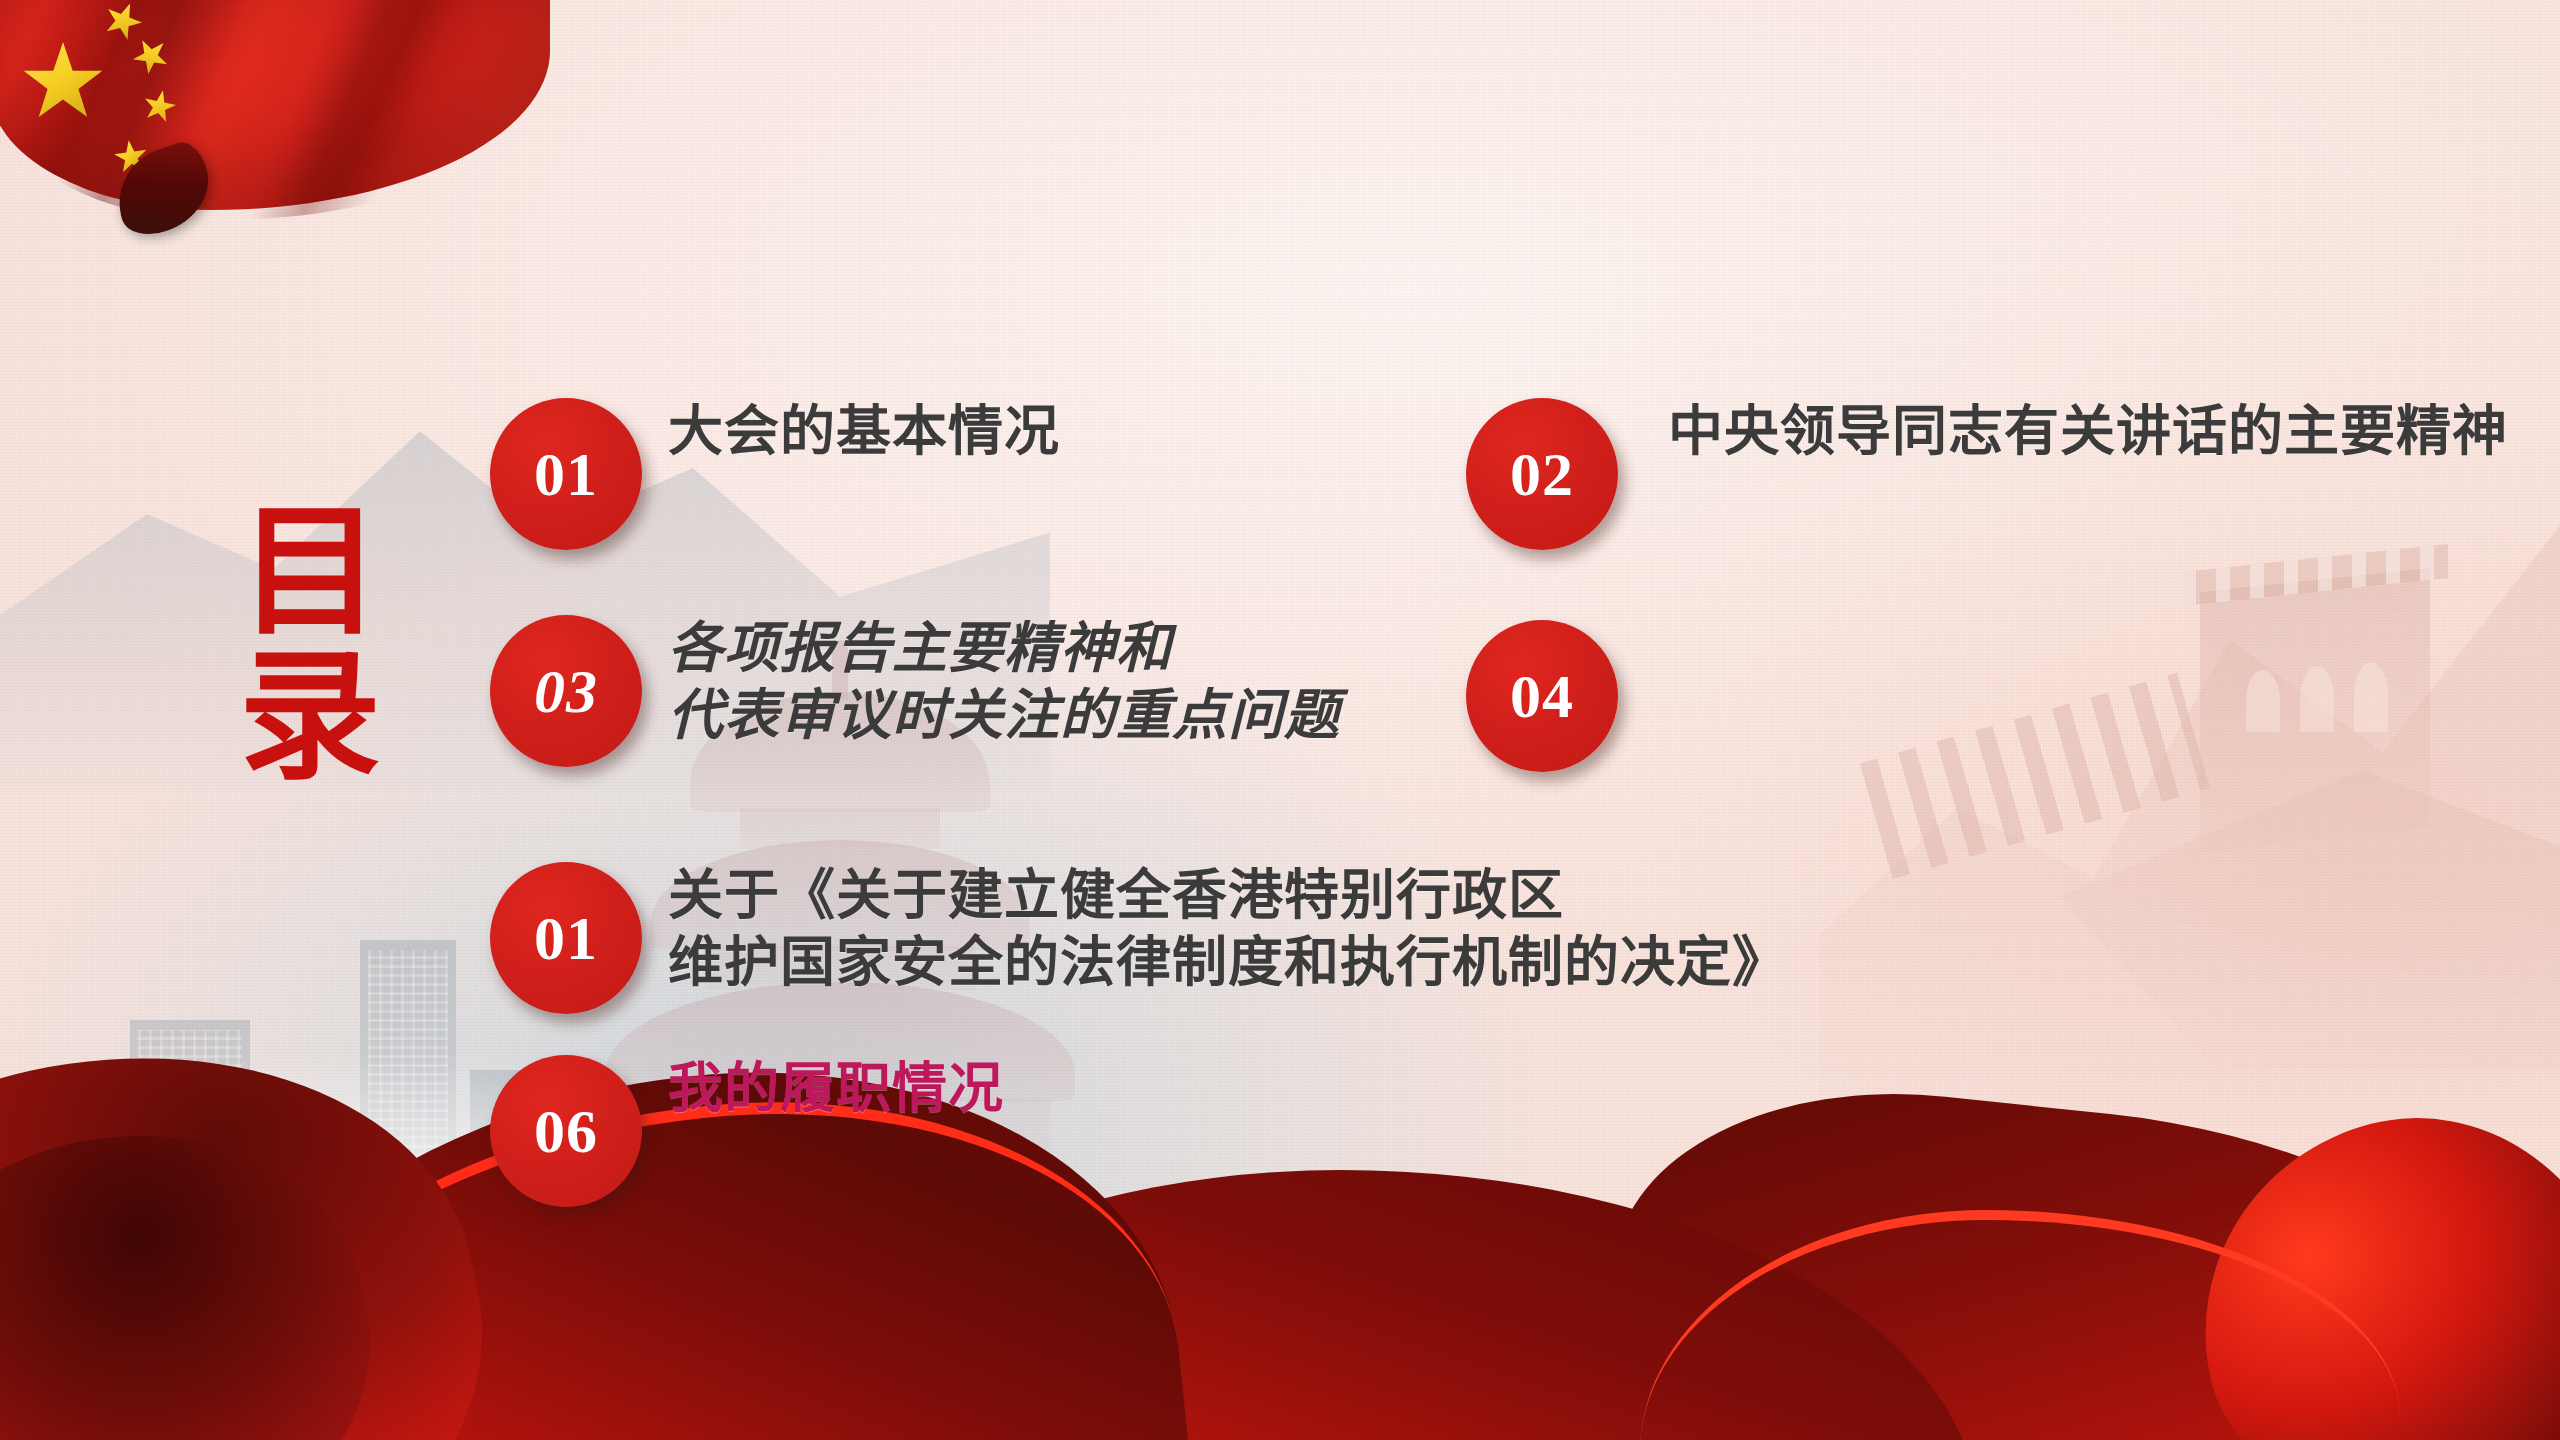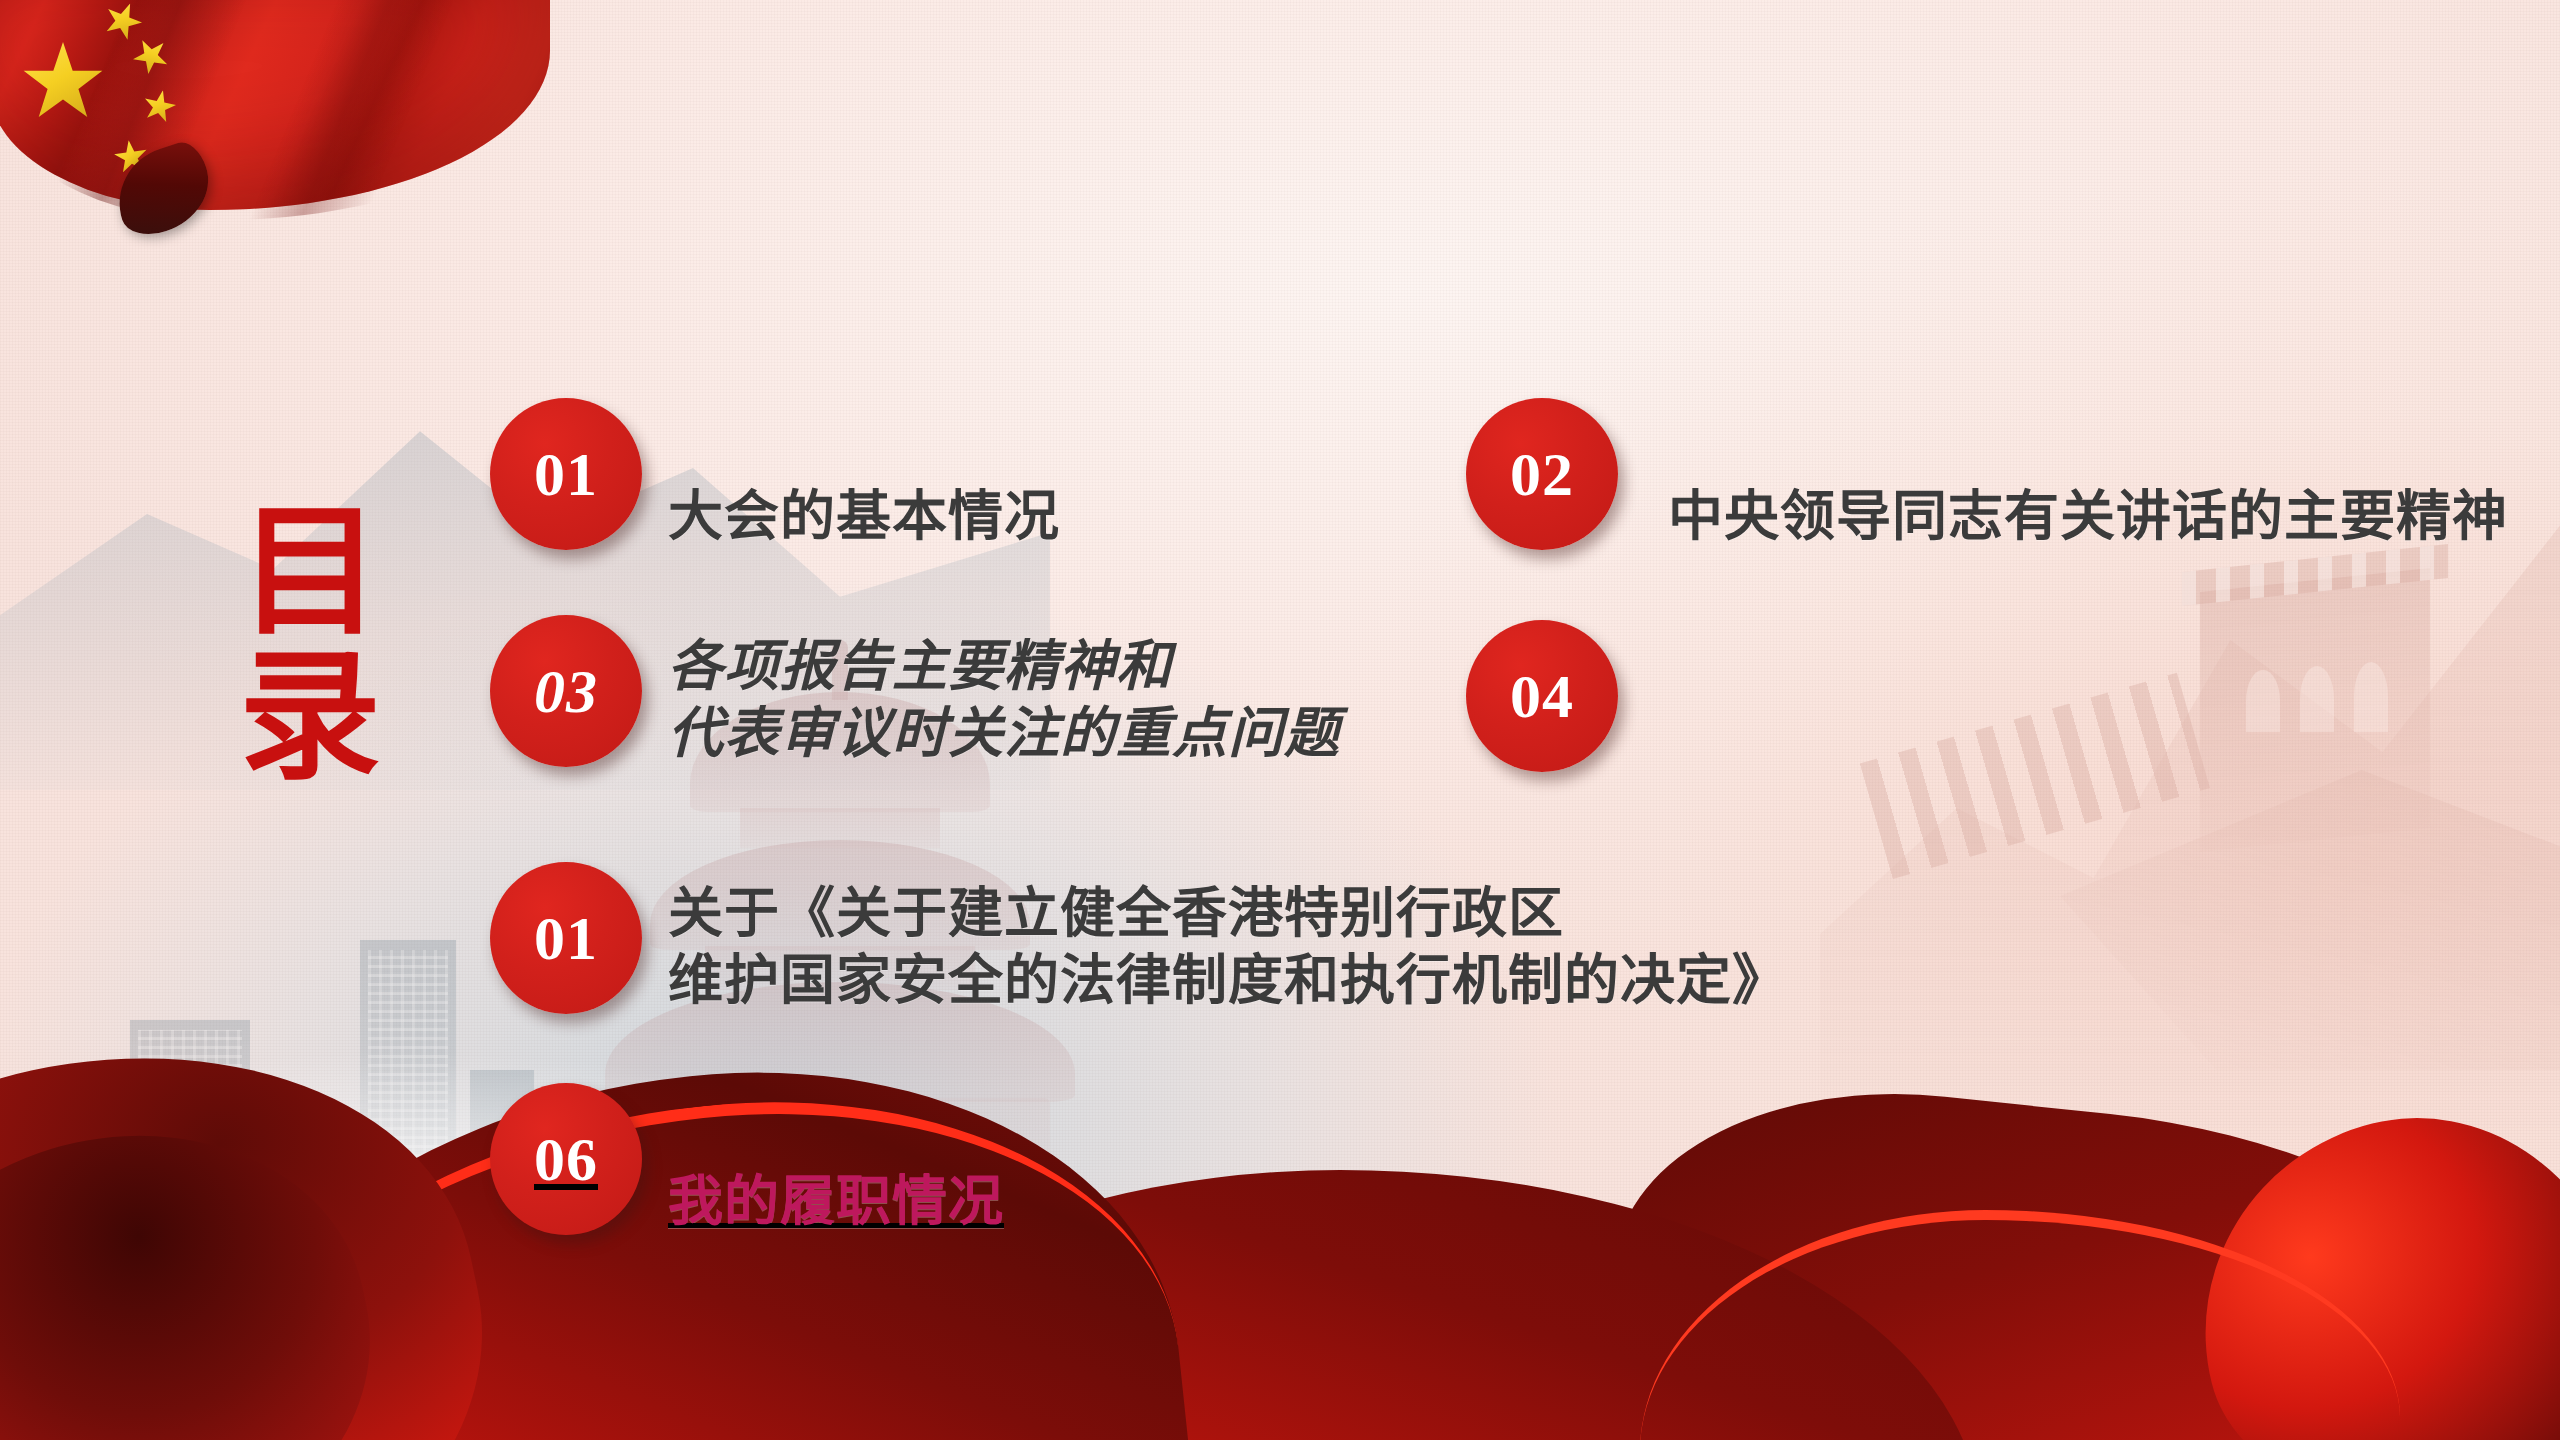--- a/index.html
+++ b/index.html
@@ -227,21 +227,21 @@
     font-size:142px;
     font-weight:700;
     line-height:1.02;
     letter-spacing:0;
     text-align:center;
     font-family:"DejaVu Sans","Liberation Sans",sans-serif;
   }
   .toc-title span{ display:block; }
 
   
-  .item{ position:absolute; display:flex; align-items:flex-end; }
+  .item{ position:absolute; display:flex; align-items:flex-start; }
   .num-badge{
     flex:0 0 auto;
     width:152px; height:152px;
     border-radius:50%;
     background:radial-gradient(circle at 36% 30%, #e0261f 0%, #d1201b 45%, #c21a16 100%);
     box-shadow:6px 9px 14px rgba(60,20,18,.38);
     color:#ffffff;
     font-size:62px;
     font-weight:700;
     display:flex; align-items:center; justify-content:center;
@@ -259,21 +259,21 @@
     text-shadow:0 1px 0 rgba(255,255,255,.28);
     font-family:"DejaVu Sans","Liberation Sans",sans-serif;
   }
   .item-text.dark{ color:#be185d; }
 
   .it01{ left:490px;  top:398px; }
   .it02{ left:1466px; top:398px;gap:24px; }
   .it03{ left:490px;  top:615px;font-style:italic; }
   .it04{ left:1466px; top:620px;flex-direction:column; }
   .it05{ left:490px;  top:862px; }
-  .it06{ left:490px;  top:1083px;text-decoration:underline; }
+  .it06{ left:490px;  top:1055px; }
 </style>
 </head>
 <body>
 
 <div class="slide">
 
   <div class="bg-base"></div>
   <div class="bg-texture"></div>
 
   <div class="wm-mountain"></div>

